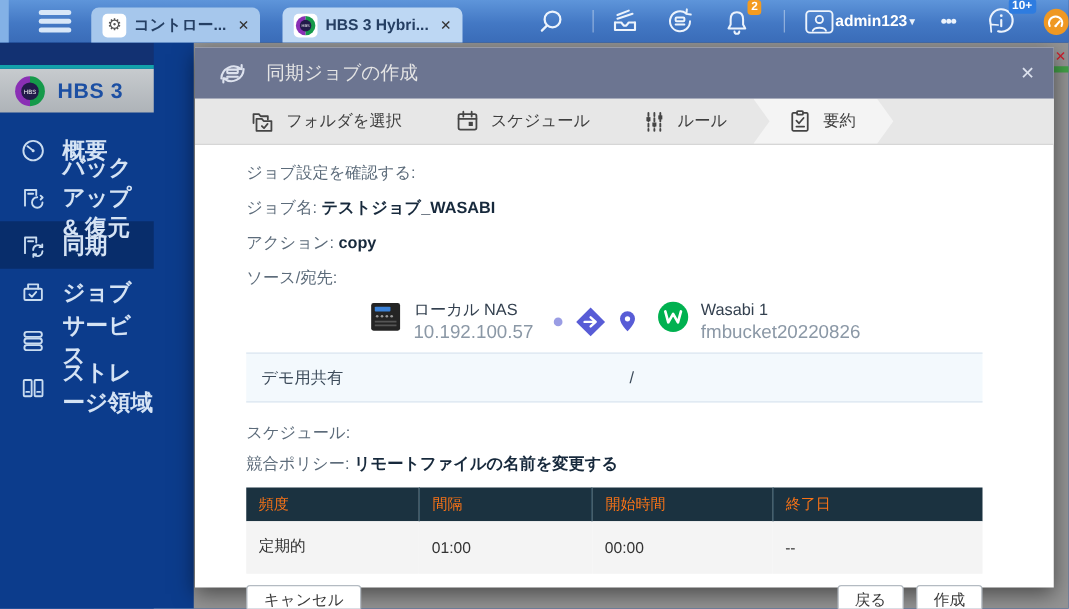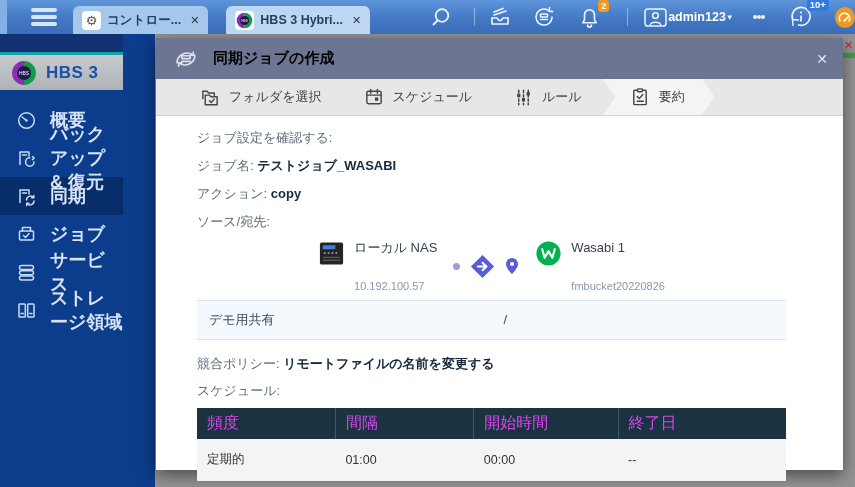--- a/index.html
+++ b/index.html
@@ -55,47 +55,47 @@
   .desktop-bg { position:absolute; left:155px; top:34px; right:0; bottom:0; background:#949494; z-index:1; }
   .win-close { position:absolute; top:5px; right:0; width:13px; text-align:center;
     color:#cf1f2e; font-weight:700; font-size:11px; cursor:pointer; }
   .win-green { position:absolute; top:19px; right:0; width:13px; height:5px; background:#43a047; }
 
   
   .dialog { position:absolute; left:156px; top:38px; width:687px; height:432px; z-index:3;
     background:#fff; box-shadow:0 5px 16px rgba(0,0,0,.5); display:flex; flex-direction:column; }
   .dlg-header { height:41px; flex:0 0 auto; background:#6c7591; display:flex; align-items:center;
     gap:12px; padding:0 15px; }
-  .dlg-title { color:#000000; font-size:15px; font-weight:700; }
+  .dlg-title { color:#e5e5e5; font-size:15px; font-weight:400; }
   .dlg-close { margin-left:auto; color:#dde2ee; font-size:14px; font-weight:700; cursor:pointer; }
 
   .steps { height:37px; flex:0 0 auto; background:#e7e7e7; border-bottom:1px solid #d6d6d6;
     display:flex; align-items:stretch; padding-left:22px; }
   .step { display:flex; align-items:center; gap:9px; padding:0 21px; font-size:13px; color:#3e3e3e; cursor:pointer; }
   .step.active { background:#f4f4f4; padding:0 30px 0 27px;
     clip-path:polygon(0 0,calc(100% - 13px) 0,100% 50%,calc(100% - 13px) 100%,0 100%,13px 50%); }
 
   .dlg-body { flex:1 1 auto; padding:13px 57px 0 41px; font-size:13px; color:#5c6b7a; }
   .t-line { margin-bottom:9px; line-height:1.45; }
   .t-line strong { color:#17293c; font-weight:700; }
 
   .endpoints { display:flex; align-items:center; justify-content:center; gap:16px; margin:4px 0 8px; }
   .ep { display:flex; align-items:flex-start; gap:9px; }
   .ep-name { font-size:13px; color:#33404f; line-height:1.25; }
-  .ep-sub { font-size:11px; color:#8b98a6;margin-top:23px; }
+  .ep-sub { font-size:15px; color:#8b98a6; }
   .connector { display:flex; align-items:center; gap:9px; }
   .conn-dot { width:7px; height:7px; border-radius:50%; background:#9a9de4; }
 
   .folder-row { display:flex; align-items:stretch; height:40px; background:#f3f9fd;
     border-top:1px solid #dbe5ef; border-bottom:1px solid #dbe5ef; margin:4px 0 15px; }
   .folder-cell { flex:0 0 50%; display:flex; align-items:center; padding-left:12px; color:#3c4b5a; }
   .folder-div { width:1px; background:#d6e2ee; }
 
   .sched-table { width:100%; border-collapse:collapse; margin-top:2px; }
-  .sched-table th { background:#1b3240; color:#d946ef; font-weight:400; font-size:16px;
+  .sched-table th { background:#1b3240; color:#f97316; font-weight:400; font-size:12px;
     text-align:left; padding:5px 10px; border-left:1px solid #3c5a69; }
   .sched-table th:first-child { border-left:none; }
   .sched-table td { background:#f4f4f4; color:#333; font-size:12.5px; padding:12px 10px 13px; }
   .col-1{width:23.5%} .col-2{width:23.5%} .col-3{width:24.5%} .col-4{width:28.5%}
 
   .dlg-footer { flex:0 0 auto; display:flex; align-items:center; padding:9px 57px 13px 41px; }
   .btn { height:24px; background:#fff; border:1px solid #b4bbc2; border-radius:3px;
     font-size:12.5px; color:#3a3a3a; padding:0 13px; cursor:pointer;
     font-family:"Liberation Sans","DejaVu Sans",sans-serif; }
   .btn-cancel { min-width:78px; }
@@ -391,26 +391,26 @@
         </div>
       </div>
     </div>
 
     <div class="folder-row">
       <div class="folder-cell">デモ用共有</div>
       <div class="folder-div"></div>
       <div class="folder-cell">/</div>
     </div>
 
+    <div class="t-line" style="margin-bottom:7px">スケジュール:</div>
+
     <div class="t-line">
       <span>競合ポリシー:</span>
       <strong>リモートファイルの名前を変更する</strong>
     </div>
-
-    <div class="t-line" style="margin-bottom:7px">スケジュール:</div>
 
     <table class="sched-table">
       <thead>
         <tr>
           <th class="col-1">頻度</th>
           <th class="col-2">間隔</th>
           <th class="col-3">開始時間</th>
           <th class="col-4">終了日</th>
         </tr>
       </thead>

